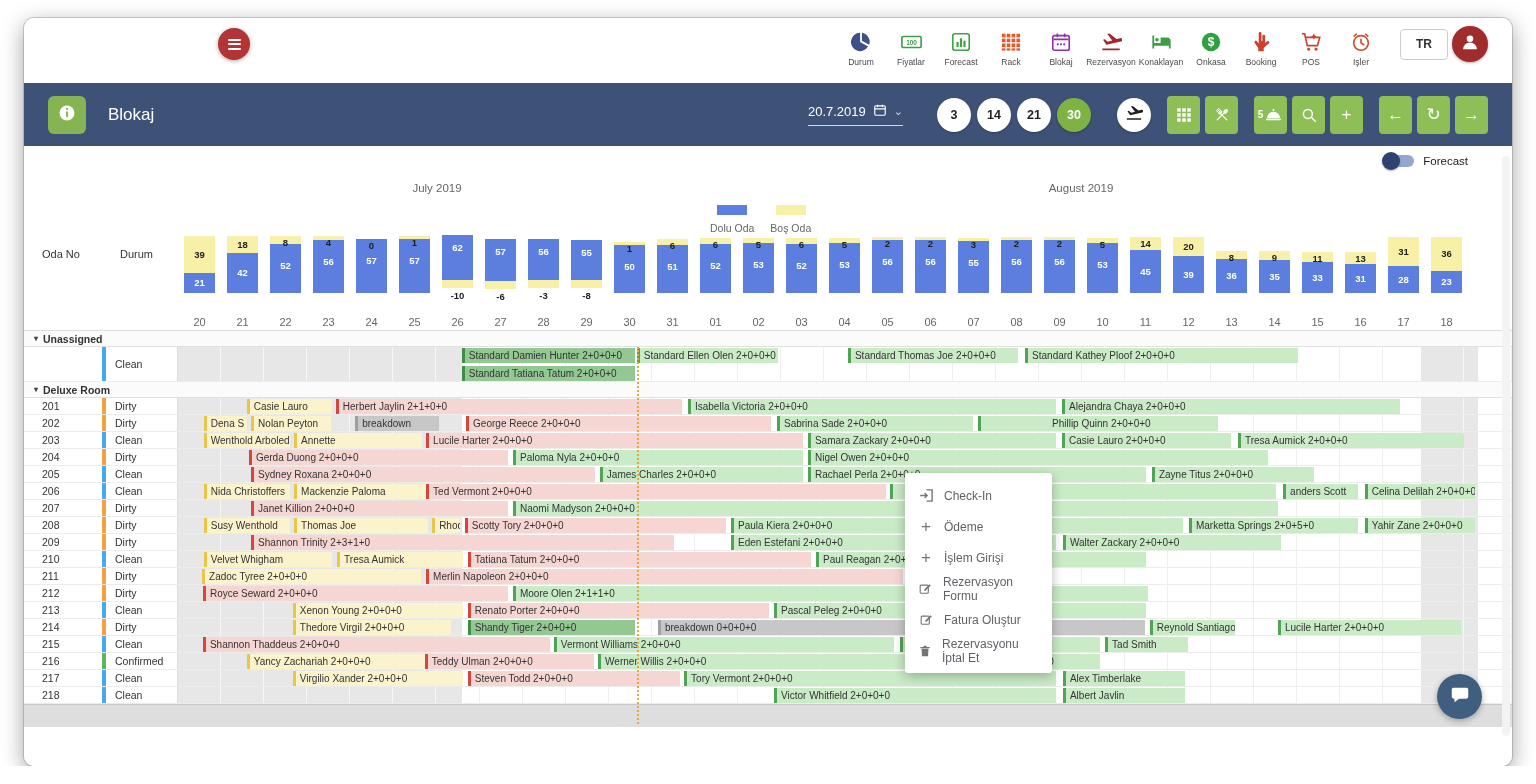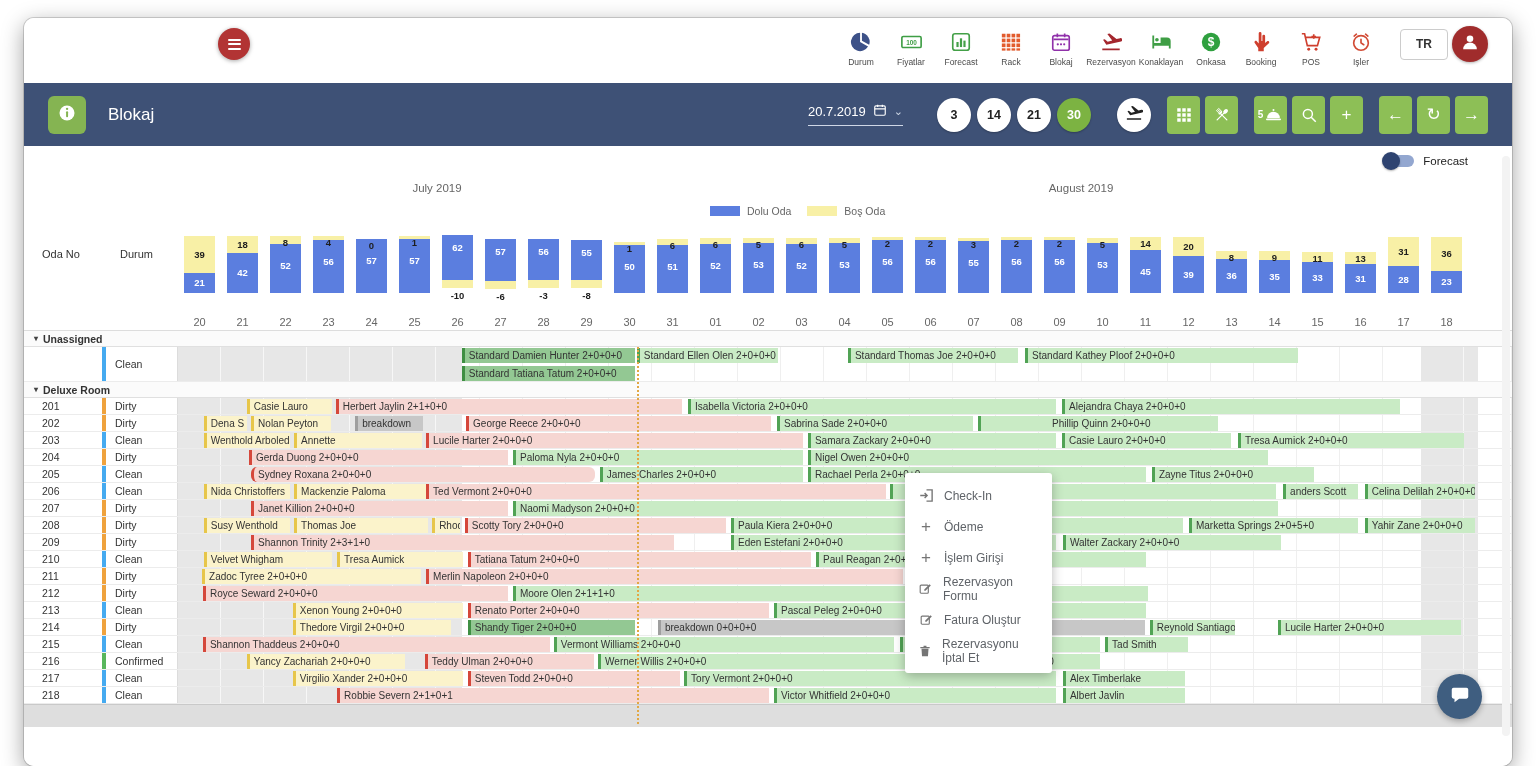--- a/index.html
+++ b/index.html
@@ -52,21 +52,21 @@
   .toggle { width:30px; height:12px; border-radius:6px; background:#93a7d0; position:relative; cursor:pointer; }
   .toggle .knob { position:absolute; left:-2px; top:-3px; width:18px; height:18px; border-radius:50%;
                   background:#2e4370; box-shadow:0 1px 2px rgba(0,0,0,.3); }
   .f-label { font-size:11.5px; color:#222; }
 
   
   .chart { position:relative; height:155px; border-bottom:1px solid #ddd; }
   .month { position:absolute; top:6px; width:200px; text-align:center; font-size:11.5px; color:#666; }
   .m1 { left:313px; } .m2 { left:957px; }
   .legend { position:absolute; top:29px; left:686px; display:flex; gap:16px; align-items:center; }
-  .legend-item { display:flex; align-items:center; gap:7px; font-size:10.5px; color:#666; }
+  .legend-item { display:flex; align-items:center; gap:7px; font-size:10.5px; color:#666;flex-direction:column; }
   .legend-sw { width:30px; height:10px; }
   .axis-l1 { position:absolute; left:18px; top:72px; font-size:11px; color:#333; }
   .axis-l2 { position:absolute; left:96px; top:72px; font-size:11px; color:#333; }
   .bars { position:absolute; inset:0; }
   .bar-col { position:absolute; top:0; height:155px; width:43px; }
   .day-label { position:absolute; bottom:3px; width:100%; text-align:center; font-size:11px; color:#666; }
   .bar-stack { position:absolute; left:6px; width:31px; bottom:38px; }
   .seg-y { width:100%; } .seg-b { width:100%; }
   .bar-num { position:absolute; width:100%; text-align:center; font-size:9.5px; font-weight:bold; }
   .bar-num.k { color:#1d1d1d; } .bar-num.w { color:#fff; }
@@ -705,21 +705,21 @@
         </div>
         <div class="room-row">
           <div class="row-left">
             <div class="room-no">202</div>
             <div class="status-bar" style="background: rgb(239, 162, 61);"></div>
             <div class="status-label">Dirty</div>
           </div>
           <div class="row-timeline">
             <div class="resv" style="left: 25.8px; width: 43.15px; top: 1px; background: rgb(251, 243, 203); border-left-color: rgb(231, 198, 74);">Dena S</div>
             <div class="resv" style="left: 73.1px; width: 79.7px; top: 1px; background: rgb(251, 243, 203); border-left-color: rgb(231, 198, 74);">Nolan Peyton</div>
-            <div class="resv" style="left: 177.16px; width: 68px; top: 1px; background: rgb(199, 199, 199); border-left-color: rgb(159, 159, 159);">breakdown</div>
+            <div class="resv" style="left: 177.16px; width: 84px; top: 1px; background: rgb(199, 199, 199); border-left-color: rgb(159, 159, 159);">breakdown</div>
             <div class="resv" style="left: 288.1px; width: 305.02px; top: 1px; background: rgb(246, 214, 210); border-left-color: rgb(213, 71, 59);">George Reece 2+0+0+0</div>
             <div class="resv" style="left: 598.99px; width: 195.8px; top: 1px; background: rgb(201, 235, 197); border-left-color: rgb(81, 163, 85);">Sabrina Sade 2+0+0+0</div>
             <div class="resv" style="left: 799.8px; width: 240.09px; top: 1px; background: rgb(201, 235, 197); border-left-color: rgb(81, 163, 85); text-align: center;">Phillip Quinn 2+0+0+0</div>
           </div>
         </div>
         <div class="room-row">
           <div class="row-left">
             <div class="room-no">203</div>
             <div class="status-bar" style="background: rgb(69, 170, 240);"></div>
             <div class="status-label">Clean</div>
@@ -745,21 +745,21 @@
             <div class="resv" style="left: 629.95px; width: 460.25px; top: 1px; background: rgb(201, 235, 197); border-left-color: rgb(81, 163, 85);">Nigel Owen 2+0+0+0</div>
           </div>
         </div>
         <div class="room-row">
           <div class="row-left">
             <div class="room-no">205</div>
             <div class="status-bar" style="background: rgb(69, 170, 240);"></div>
             <div class="status-label">Clean</div>
           </div>
           <div class="row-timeline">
-            <div class="resv" style="left: 73.1px; width: 343.72px; top: 1px; background: rgb(246, 214, 210); border-left-color: rgb(213, 71, 59); border-radius: 6px;">Sydney Roxana 2+0+0+0</div>
+            <div class="resv" style="left: 73.1px; width: 343.72px; top: 1px; background: rgb(246, 214, 210); border-left-color: rgb(213, 71, 59);">Sydney Roxana 2+0+0+0</div>
             <div class="resv" style="left: 421.83px; width: 203.11px; top: 1px; background: rgb(201, 235, 197); border-left-color: rgb(81, 163, 85);">James Charles 2+0+0+0</div>
             <div class="resv" style="left: 629.95px; width: 338.13px; top: 1px; background: rgb(201, 235, 197); border-left-color: rgb(81, 163, 85);">Rachael Perla 2+0+0+0</div>
             <div class="resv" style="left: 973.95px; width: 162.26px; top: 1px; background: rgb(201, 235, 197); border-left-color: rgb(81, 163, 85);">Zayne Titus 2+0+0+0</div>
           </div>
         </div>
         <div class="room-row">
           <div class="row-left">
             <div class="room-no">206</div>
             <div class="status-bar" style="background: rgb(69, 170, 240);"></div>
             <div class="status-label">Clean</div>
@@ -886,21 +886,21 @@
             <div class="resv" style="left: 927.08px; width: 82.71px; top: 1px; background: rgb(201, 235, 197); border-left-color: rgb(81, 163, 85);">Tad Smith</div>
           </div>
         </div>
         <div class="room-row">
           <div class="row-left">
             <div class="room-no">216</div>
             <div class="status-bar" style="background: rgb(88, 182, 92);"></div>
             <div class="status-label">Confirmed</div>
           </div>
           <div class="row-timeline">
-            <div class="resv" style="left: 68.8px; width: 158px; top: 1px; background: rgb(251, 243, 203); border-left-color: rgb(231, 198, 74);">Yancy Zachariah 2+0+0+0</div>
+            <div class="resv" style="left: 68.8px; width: 180px; top: 1px; background: rgb(251, 243, 203); border-left-color: rgb(231, 198, 74);">Yancy Zachariah 2+0+0+0</div>
             <div class="resv" style="left: 246.82px; width: 169.14px; top: 1px; background: rgb(246, 214, 210); border-left-color: rgb(213, 71, 59);">Teddy Ulman 2+0+0+0</div>
             <div class="resv" style="left: 420.11px; width: 345.87px; top: 1px; background: rgb(201, 235, 197); border-left-color: rgb(81, 163, 85);">Werner Willis 2+0+0+0</div>
             <div class="resv" style="left: 771.85px; width: 150.22px; top: 1px; background: rgb(201, 235, 197); border-left-color: rgb(81, 163, 85);">Terassa Fox 2+0+0+0</div>
           </div>
         </div>
         <div class="room-row">
           <div class="row-left">
             <div class="room-no">217</div>
             <div class="status-bar" style="background: rgb(69, 170, 240);"></div>
             <div class="status-label">Clean</div>
@@ -912,21 +912,20 @@
             <div class="resv" style="left: 884.94px; width: 122.27px; top: 1px; background: rgb(201, 235, 197); border-left-color: rgb(81, 163, 85);">Alex Timberlake</div>
           </div>
         </div>
         <div class="room-row">
           <div class="row-left">
             <div class="room-no">218</div>
             <div class="status-bar" style="background: rgb(69, 170, 240);"></div>
             <div class="status-label">Clean</div>
           </div>
           <div class="row-timeline">
-            <div class="resv" style="left: 159.1px; width: 431.87px; top: 1px; background: rgb(246, 214, 210); border-left-color: rgb(213, 71, 59);">Robbie Severn 2+1+0+1</div>
             <div class="resv" style="left: 595.98px; width: 282.23px; top: 1px; background: rgb(201, 235, 197); border-left-color: rgb(81, 163, 85);">Victor Whitfield 2+0+0+0</div>
             <div class="resv" style="left: 884.94px; width: 122.27px; top: 1px; background: rgb(201, 235, 197); border-left-color: rgb(81, 163, 85);">Albert Javlin</div>
           </div>
         </div>
         <div class="today-line"></div>
         <div class="bottom-strip"></div>
       </div>
 
     <div class="menu" id="menu">
         <div class="menu-item">

